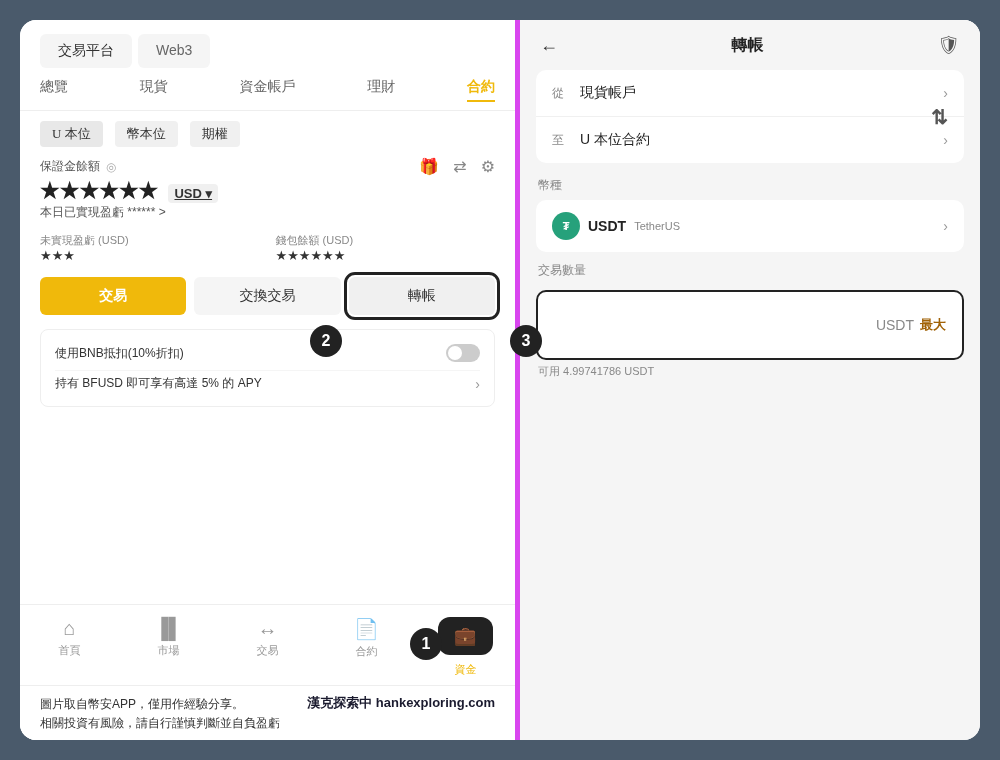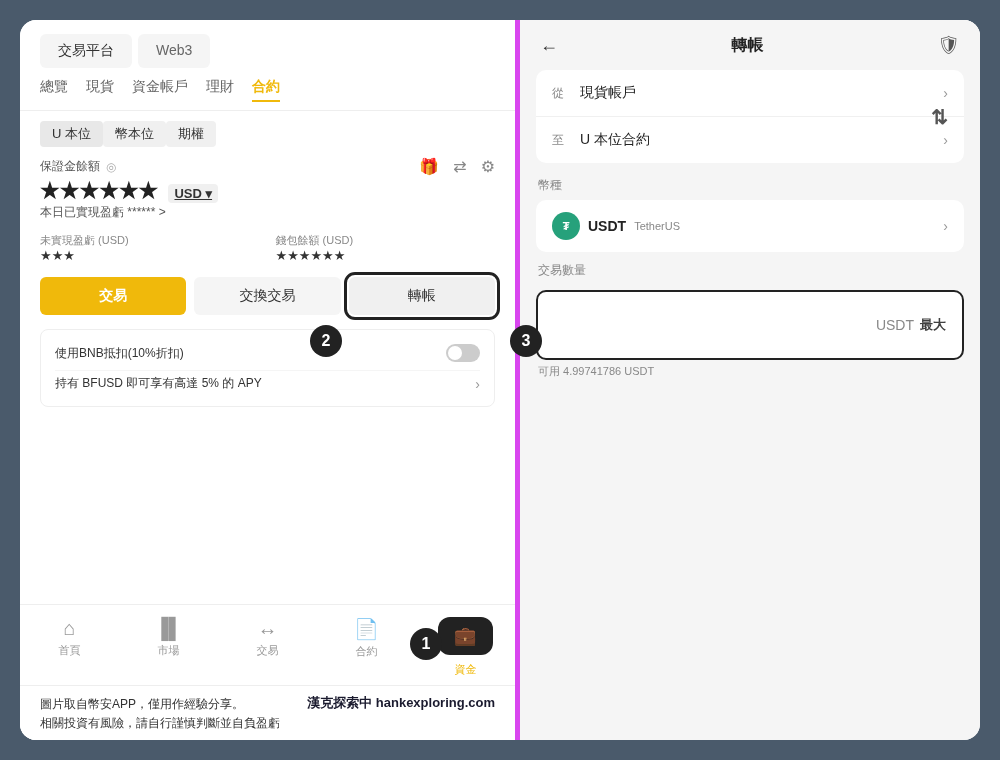--- a/index.html
+++ b/index.html
@@ -55,36 +55,38 @@
       background: #f5f5f5;
       color: #333;
       font-weight: 500;
     }
     .nav-tabs {
       display: flex;
       padding: 10px 20px 8px;
       gap: 18px;
       border-bottom: 1px solid #eee;
       padding-bottom: 8px;
+      justify-content: space-between;
     }
     .nav-tab {
       font-size: 14px;
       color: #666;
       cursor: pointer;
       padding-bottom: 4px;
     }
     .nav-tab.active {
       color: #f0b90b;
       border-bottom: 2px solid #f0b90b;
       font-weight: 600;
     }
     .sub-tabs {
       display: flex;
       padding: 10px 20px 0;
-      gap: 0;
+      gap: 12px;
+      font-family: Liberation Serif, serif;
     }
     .sub-tab {
       font-size: 13px;
       color: #333;
       background: #f0f0f0;
       border-radius: 4px;
       padding: 4px 12px;
       cursor: pointer;
     }
     .sub-tab.active {
@@ -426,21 +428,21 @@
       display: flex;
       align-items: center;
       gap: 6px;
     }
     .amount-currency {
       font-size: 14px;
       color: #888;
     }
     .max-btn {
       font-size: 13px;
-      color: #404040;
+      color: #a16207;
       font-weight: 600;
       cursor: pointer;
     }
     .available-text {
       font-size: 11px;
       color: #888;
       margin-top: 4px;
       padding: 0 2px;
     }
 

